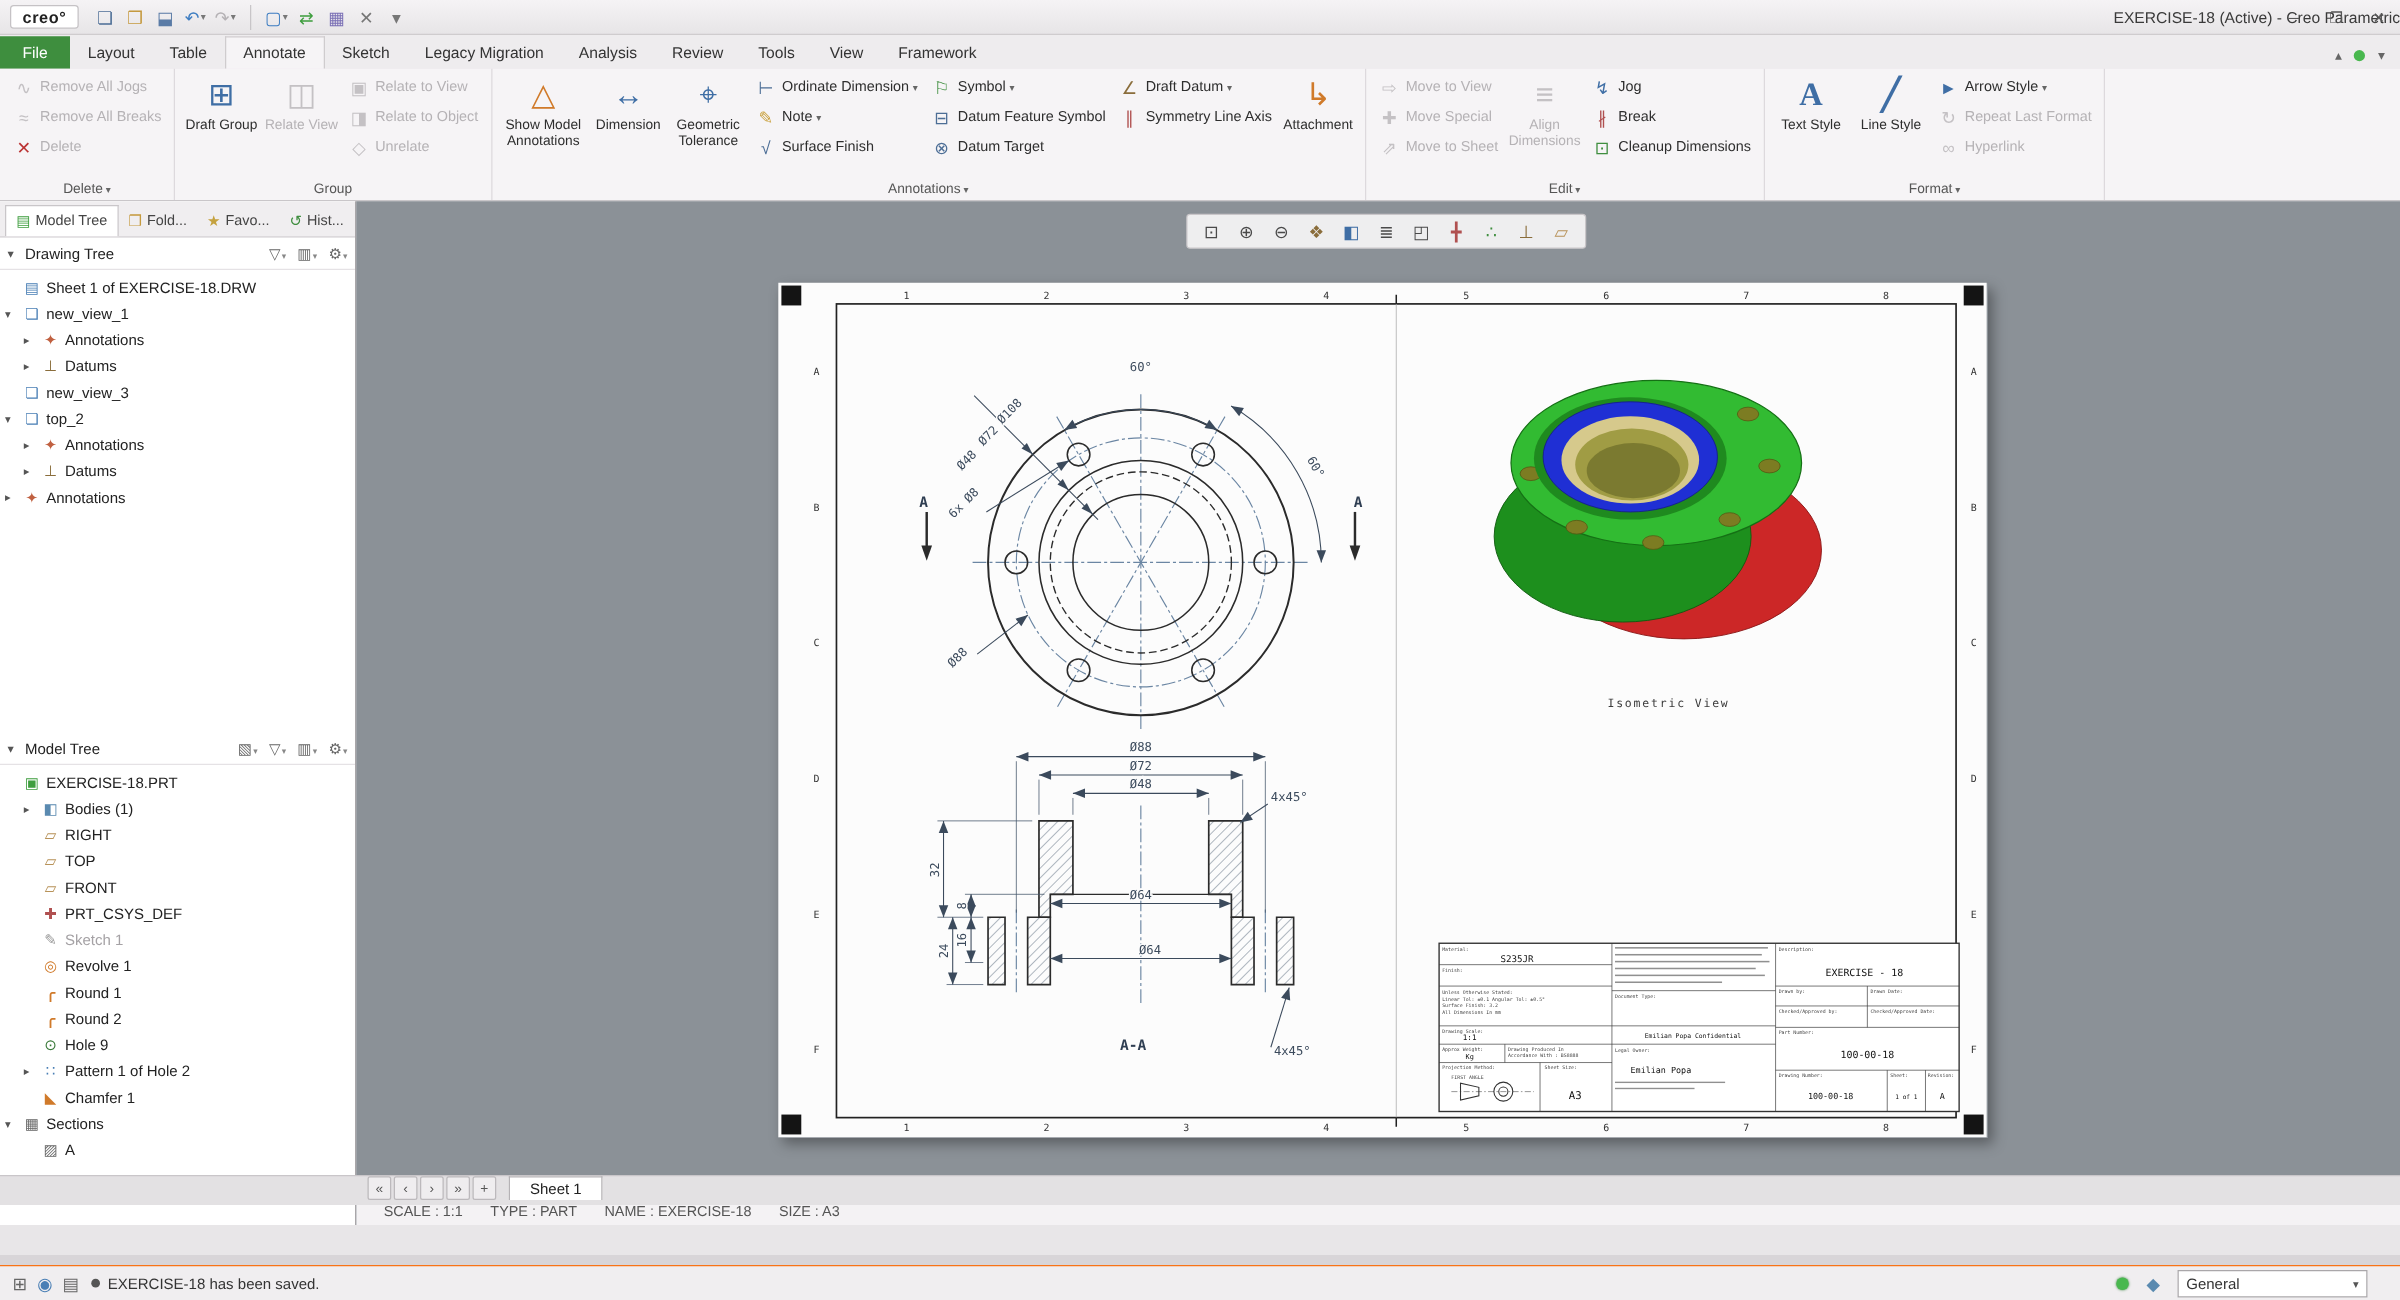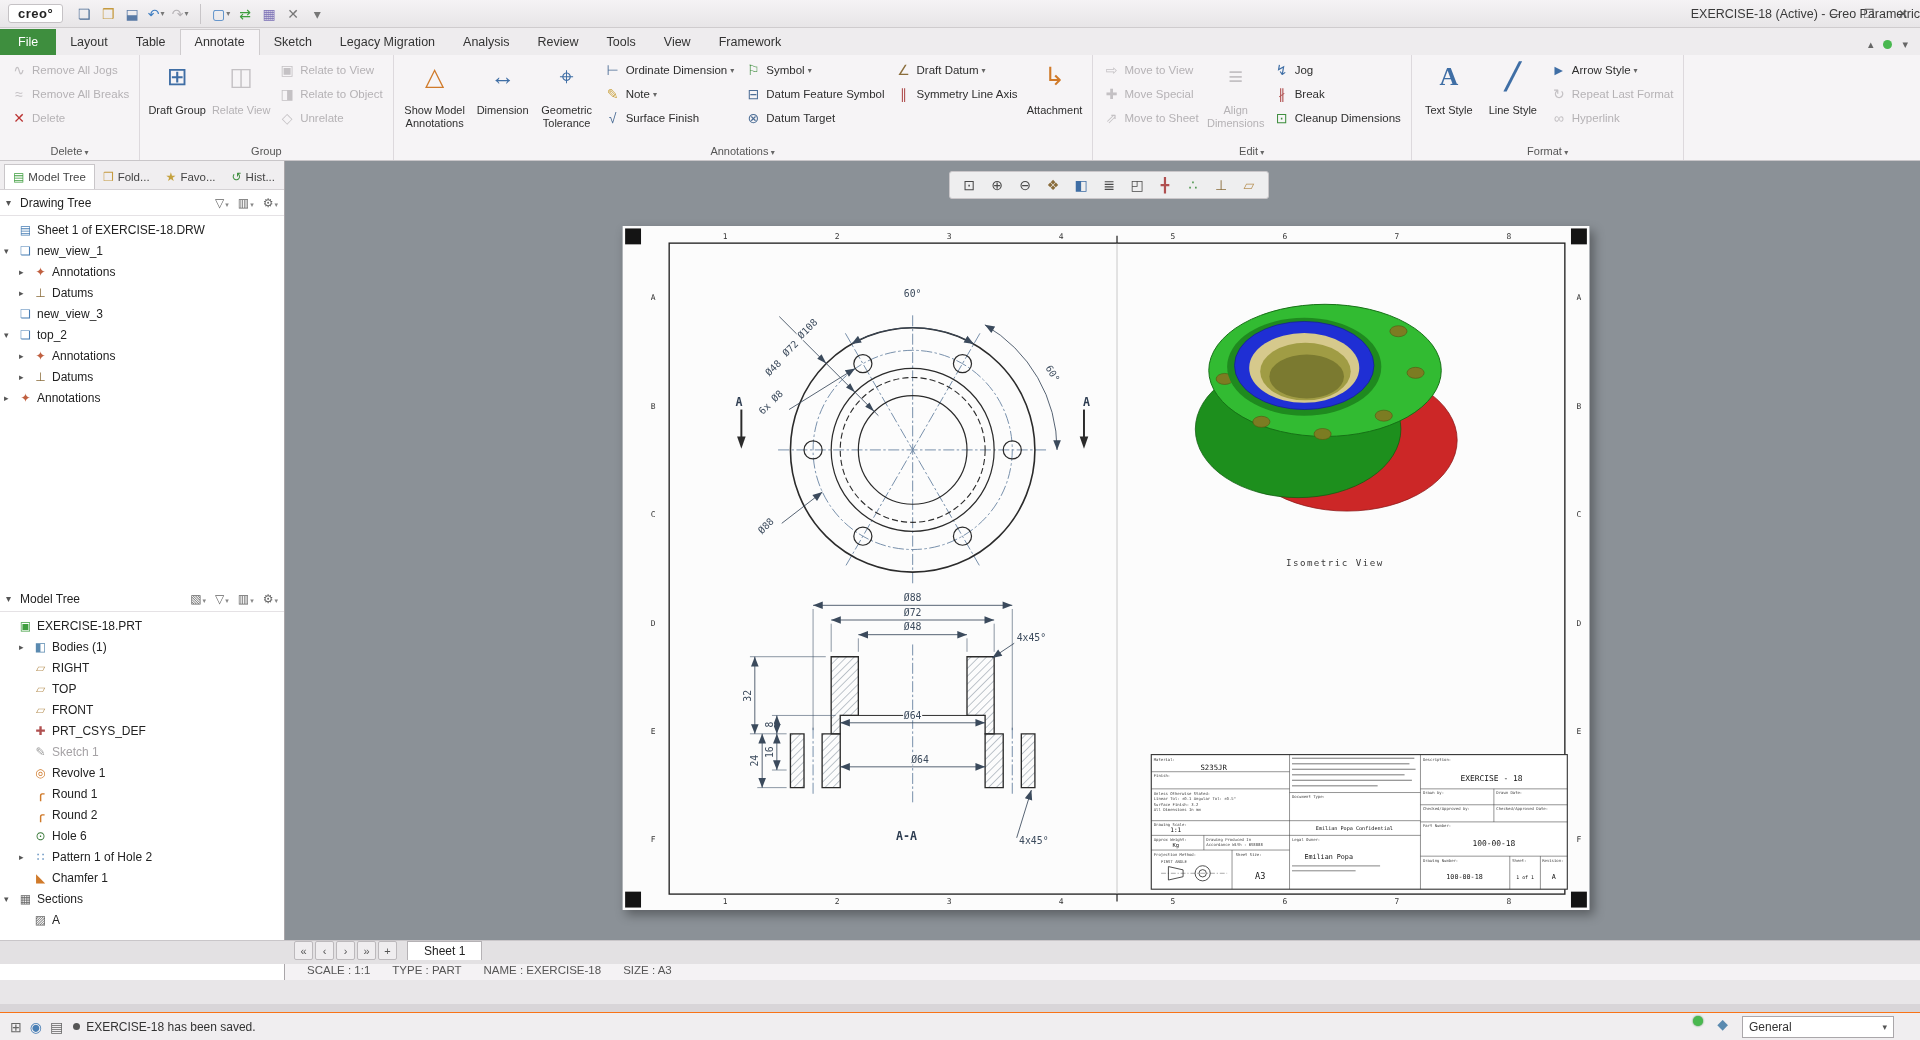--- a/index.html
+++ b/index.html
@@ -34,21 +34,21 @@
   
   #ribbon{position:absolute;left:0;top:55px;width:100%;height:106px;background:#f6f4f6;
     border-bottom:1px solid #c9c6c9;display:flex;box-sizing:border-box}
   .rgroup{display:flex;flex-direction:column;padding:2px 5px 0 5px;border-right:1px solid #ddd9dd;box-sizing:border-box}
   .rgc{display:flex;align-items:flex-start;flex:1}
   .rcol{display:flex;flex-direction:column;padding-top:1px}
   .rsmall{display:flex;align-items:center;height:24px;padding:0 5px;white-space:nowrap;font-size:11.5px;color:#2e2e2e;border-radius:2px}
   .rsmall .icn{margin-right:4px}
   .rsmall.dd::after{content:"▾";font-size:8px;color:#666;margin-left:3px}
   .rbig{width:62px;display:flex;flex-direction:column;align-items:center;padding:3px 1px 0 1px;border-radius:3px}
-  .rcap{font-size:11px;line-height:12.5px;text-align:center;color:#2e2e2e;margin-top:12px}
+  .rcap{font-size:11px;line-height:12.5px;text-align:center;color:#2e2e2e;margin-top:2px}
   .icn{font-style:normal;display:inline-block;width:18px;text-align:center;font-size:14px;line-height:16px;color:#4d6e96}
   .icn.big{width:36px;font-size:25px;line-height:32px;height:32px}
   .dis,.dis .rcap{color:#b5b2b5 !important}
   .dis .icn{color:#c4c1c4 !important}
   .rgl{text-align:center;font-size:11px;color:#555;height:17px;line-height:16px}
   .rgl.dd::after{content:" ▾";font-size:8px;color:#666}
   
   [data-icon="new-file"]::before{content:"❏"}
   [data-icon="open-file"]::before{content:"❒";color:#c59a3f}
   [data-icon="save-file"]::before{content:"⬓";color:#5a7ba6}
@@ -195,21 +195,21 @@
   .stbtn{width:17px;height:17px;border:1px solid #bcb9bc;background:#efedef;display:inline-flex;
     align-items:center;justify-content:center;font-size:11px;color:#555;border-radius:2px}
   .stab{background:#fff;border:1px solid #b5b2b5;border-bottom:none;padding:2px 16px;font-size:12px;color:#222;height:19px;box-sizing:border-box}
   #filler{position:absolute;left:0;top:1004px;width:100%;height:8px;background:#d8d5d8}
   #statusbar{position:absolute;left:0;top:1012px;width:100%;height:28px;background:#f0eef0;
     border-top:1px solid #f97316;display:flex;align-items:center;box-sizing:border-box}
   .sicons{display:flex;gap:8px;padding:0 10px}
   .sic{font-size:14px}
   .smsg{font-size:12px;color:#333;display:flex;align-items:center;gap:6px}
   .sdot{width:7px;height:7px;border-radius:50%;background:#555;display:inline-block}
-  .sright{margin-left:auto;display:flex;align-items:flex-start;gap:14px;padding-right:26px}
+  .sright{margin-left:auto;display:flex;align-items:center;gap:14px;padding-right:26px}
   .pdot{width:10px;height:10px;border-radius:50%;background:#49b84f;box-shadow:0 0 2px #2d7d32;display:inline-block}
   .combo{width:138px;height:20px;background:#fff;border:1px solid #aaa7aa;display:flex;align-items:center;
     padding:0 6px;font-size:12px;color:#333;justify-content:space-between}
   .combo::after{content:"▾";font-size:9px;color:#555}
 </style>
 </head>
 <body>
 
 <div id="titlebar">
   <div class="logo">creo°</div>
@@ -640,21 +640,21 @@
 
       <div class="trow" data-indent="1">
         <span class="tarrow" data-arrow=""></span>
         <span class="ticn" data-icon="round"></span>
         <span class="tlabel">Round 2</span>
       </div>
 
       <div class="trow" data-indent="1">
         <span class="tarrow" data-arrow=""></span>
         <span class="ticn" data-icon="hole"></span>
-        <span class="tlabel">Hole 6</span>
+        <span class="tlabel">Hole 9</span>
       </div>
 
       <div class="trow" data-indent="1">
         <span class="tarrow" data-arrow="right"></span>
         <span class="ticn" data-icon="pattern"></span>
         <span class="tlabel">Pattern 1 of Hole 2</span>
       </div>
 
       <div class="trow" data-indent="1">
         <span class="tarrow" data-arrow=""></span>

